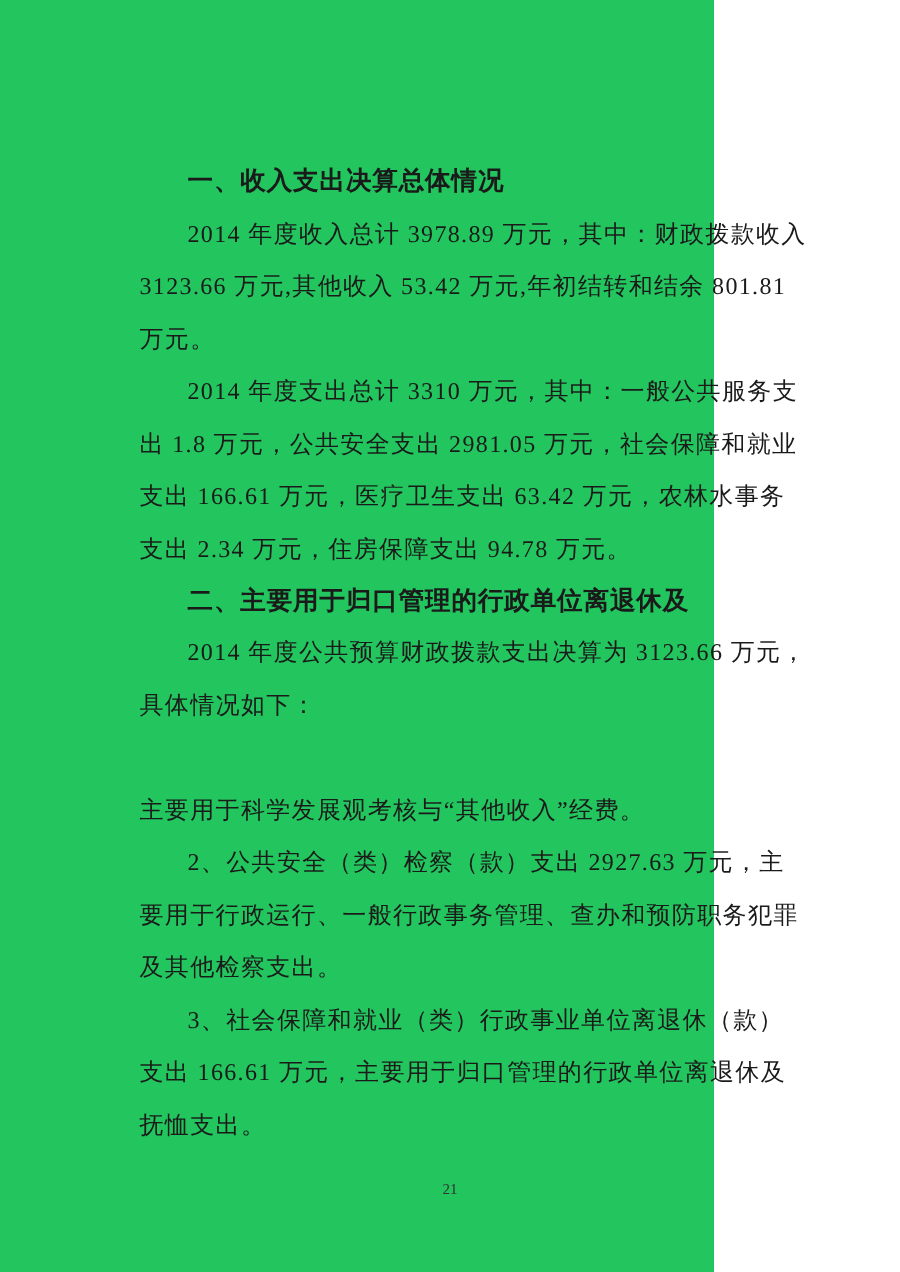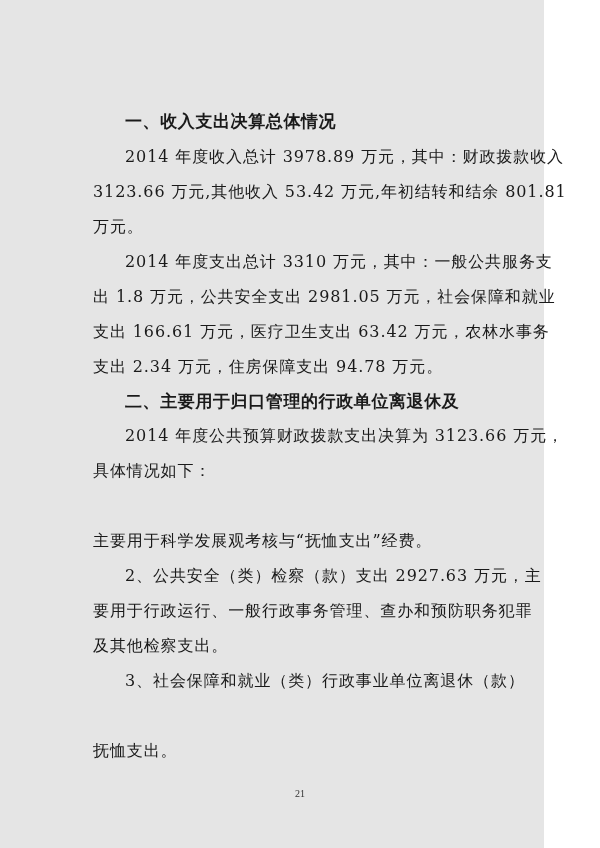--- a/index.html
+++ b/index.html
@@ -1,20 +1,20 @@
 <!DOCTYPE html>
 <html><head>
 <meta charset="utf-8">
 <style>
   html, body { margin: 0; padding: 0; background: #ffffff; }
   body { width: 600px; height: 848px; position: relative; overflow: hidden;
          font-family: "DejaVu Serif", "Liberation Serif", serif; color: #1a1a1a; }
-  .page { position: absolute; left: 0; top: 0; width: 544px; height: 848px; background: #e5e5e5; }
+  .page { position: absolute; left: 0; top: 0; width: 476px; height: 848px; background: #22c55e; }
   .line { position: absolute; left: 93px; width: 414px; font-size: 16px; line-height: 22px;
-          white-space: nowrap; letter-spacing: 0.9px; }
+          white-space: nowrap; letter-spacing: 0.9px; font-family: Liberation Serif, serif; }
   .line.justify { text-align: justify; text-align-last: justify; }
   .indent { left: 125px; width: 382px; }
   .heading { font-family: "DejaVu Sans", "Liberation Sans", sans-serif; font-weight: bold;
              font-size: 17px; letter-spacing: 0.6px; }
   .page-number { position: absolute; left: 0; width: 600px; top: 788px; text-align: center;
                  font-size: 10px; color: #333; font-family: "Liberation Serif", serif; }
 </style>
 </head>
 <body>
 
@@ -29,23 +29,24 @@
   <div class="line indent justify" style="top:251px">2014 年度支出总计 3310 万元，其中：一般公共服务支</div>
   <div class="line justify" style="top:286px">出 1.8 万元，公共安全支出 2981.05 万元，社会保障和就业</div>
   <div class="line justify" style="top:321px">支出 166.61 万元，医疗卫生支出 63.42 万元，农林水事务</div>
   <div class="line" style="top:356px">支出 2.34 万元，住房保障支出 94.78 万元。</div>
 
   <div class="line indent heading" style="top:390px">二、主要用于归口管理的行政单位离退休及</div>
 
   <div class="line indent justify" style="top:425px">2014 年度公共预算财政拨款支出决算为 3123.66 万元，</div>
   <div class="line" style="top:460px">具体情况如下：</div>
 
-  <div class="line" style="top:530px">主要用于科学发展观考核与“抚恤支出”经费。</div>
+  <div class="line" style="top:530px">主要用于科学发展观考核与“其他收入”经费。</div>
 
   <div class="line indent justify" style="top:565px">2、公共安全（类）检察（款）支出 2927.63 万元，主</div>
   <div class="line justify" style="top:600px">要用于行政运行、一般行政事务管理、查办和预防职务犯罪</div>
   <div class="line" style="top:635px">及其他检察支出。</div>
 
   <div class="line indent justify" style="top:670px">3、社会保障和就业（类）行政事业单位离退休（款）</div>
+  <div class="line justify" style="top:705px">支出 166.61 万元，主要用于归口管理的行政单位离退休及</div>
   <div class="line" style="top:740px">抚恤支出。</div>
 
   <div class="page-number">21</div>
 </div>
 
 </body></html>

